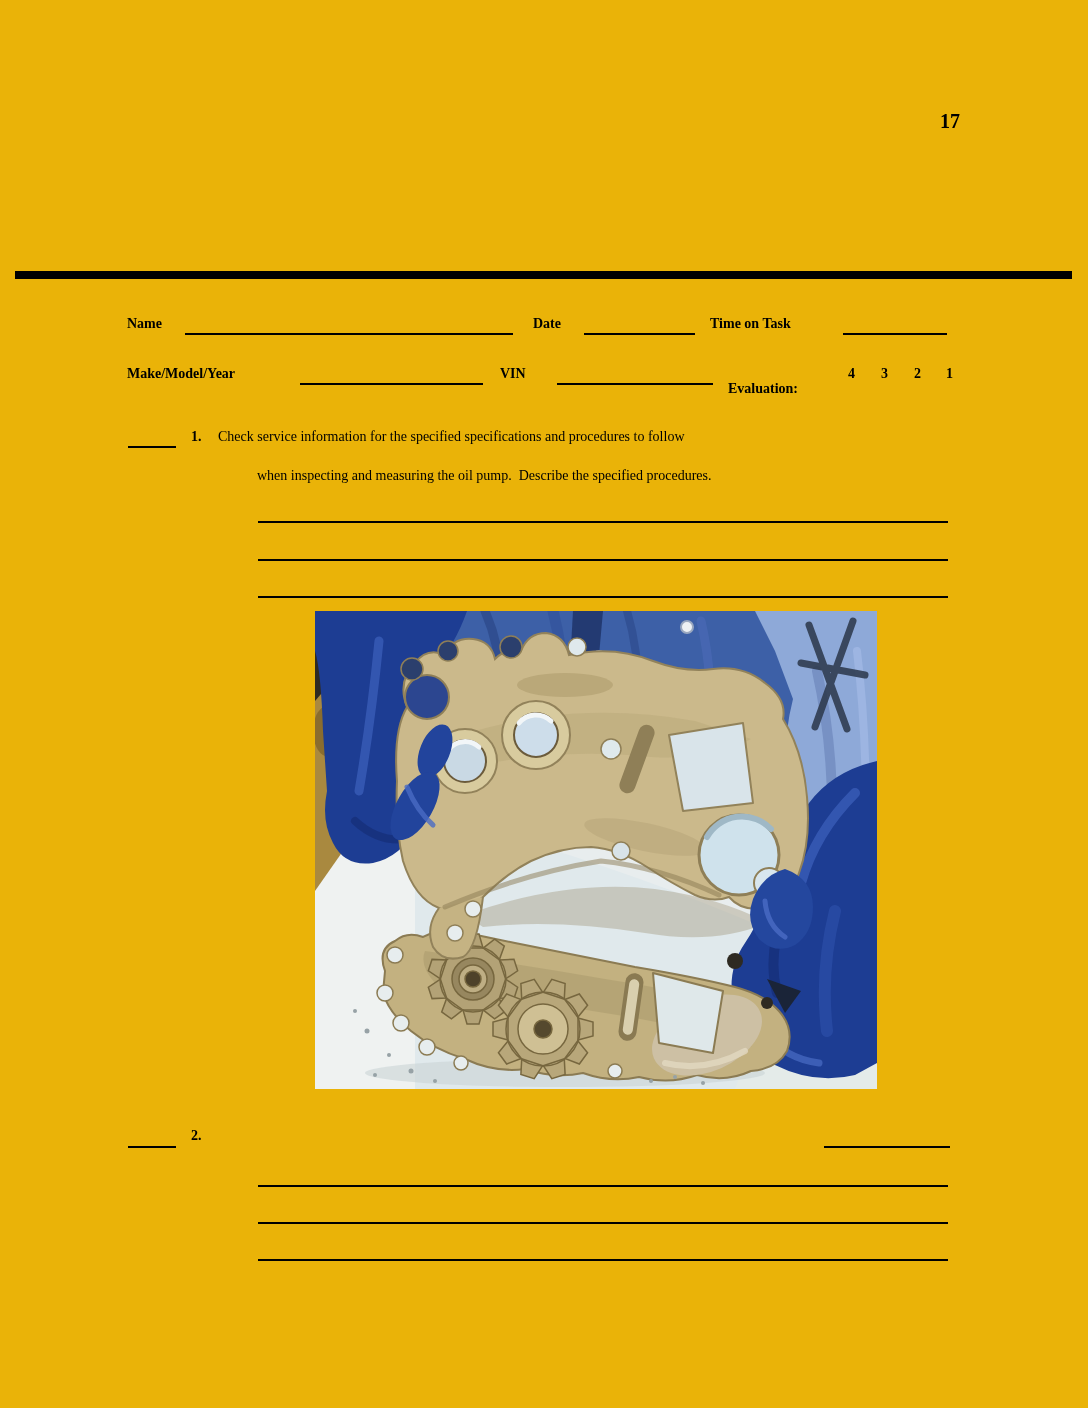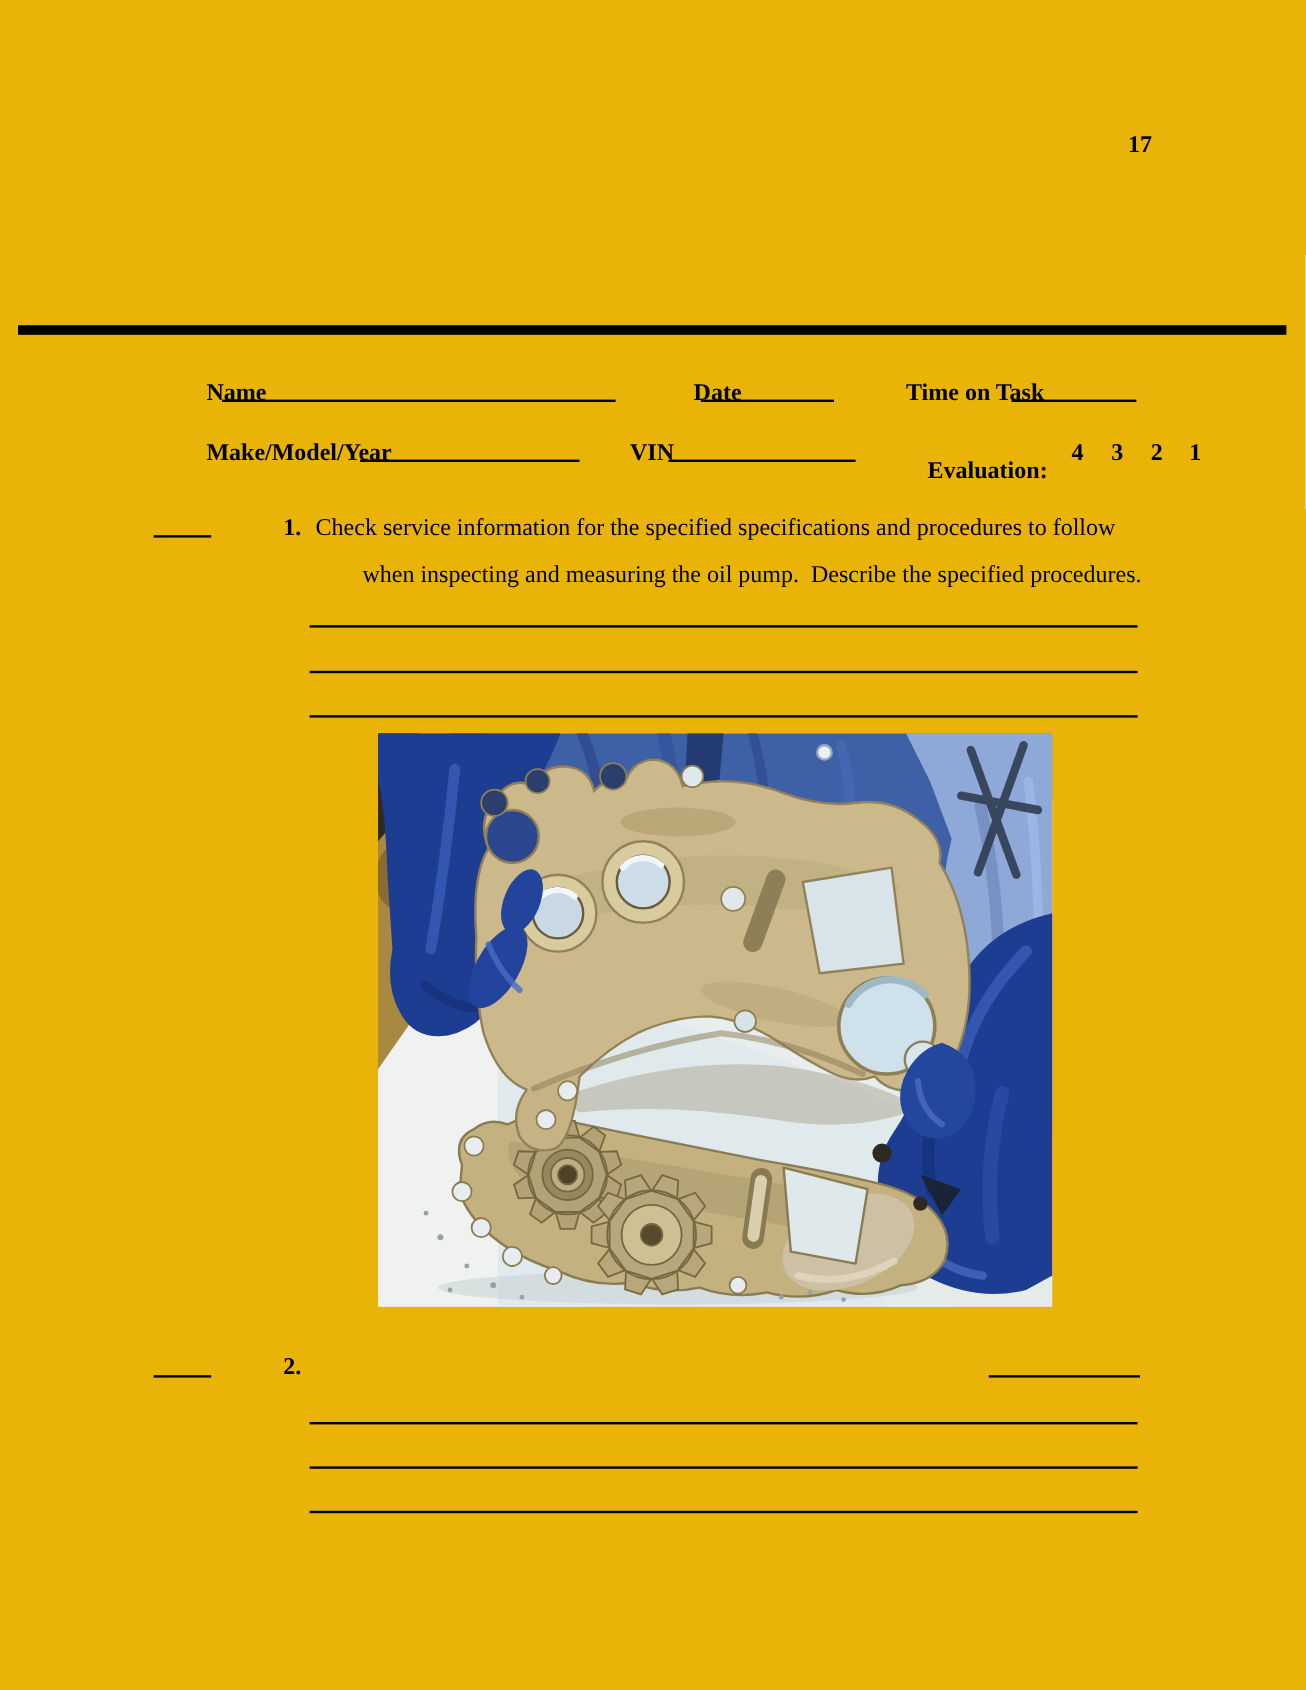--- a/index.html
+++ b/index.html
@@ -3,21 +3,21 @@
 <meta charset="utf-8">
 <style>
   html,body{margin:0;padding:0;background:#ffffff;}
   .page{position:relative;width:1088px;height:1408px;background:#eab308;overflow:hidden;
         font-family:"Liberation Serif","DejaVu Serif",serif;color:#000;}
   .abs{position:absolute;line-height:1.15;white-space:pre;}
   .b{font-weight:bold;}
   .center{left:0;width:1088px;text-align:center;}
   .t36{font-size:37px;}
   .t19{font-size:20px;}
-  .t18{font-size:20px;margin-left:45px;}
+  .t18{font-size:14px;}
   .rule{position:absolute;background:#000;}
   .blank{position:absolute;height:0;border-bottom:2px solid #000;}
   .ans{left:258px;width:690px;}
   svg .ln{fill:none;stroke-linecap:round;}
 </style>
 </head>
 <body>
 
 <div class="page">
 
@@ -28,21 +28,21 @@
 
   <div class="abs b t18" style="top:316px;left:127px;">Name</div>
   <div class="blank" style="top:333px;left:185px;width:328px;"></div>
   <div class="abs b t18" style="top:316px;left:533px;">Date</div>
   <div class="blank" style="top:333px;left:584px;width:111px;"></div>
   <div class="abs b t18" style="top:316px;left:710px;">Time on Task</div>
   <div class="blank" style="top:333px;left:843px;width:104px;"></div>
 
   <div class="abs b t18" style="top:366px;left:127px;">Make/Model/Year</div>
   <div class="blank" style="top:383px;left:300px;width:183px;"></div>
-  <div class="abs b t18" style="top:366px;left:480px;">VIN</div>
+  <div class="abs b t18" style="top:366px;left:500px;">VIN</div>
   <div class="blank" style="top:383px;left:557px;width:156px;"></div>
   <div class="abs b t18" style="top:381px;left:728px;">Evaluation:</div>
   <div class="abs b t18" style="top:366px;left:848px;">4</div>
   <div class="abs b t18" style="top:366px;left:881px;">3</div>
   <div class="abs b t18" style="top:366px;left:914px;">2</div>
   <div class="abs b t18" style="top:366px;left:946px;">1</div>
 
   <div class="blank" style="top:446px;left:128px;width:48px;"></div>
   <div class="abs b t18" style="top:429px;left:191px;">1.</div>
   <div class="abs t18" style="top:429px;left:218px;">Check service information for the specified specifications and procedures to follow</div>

